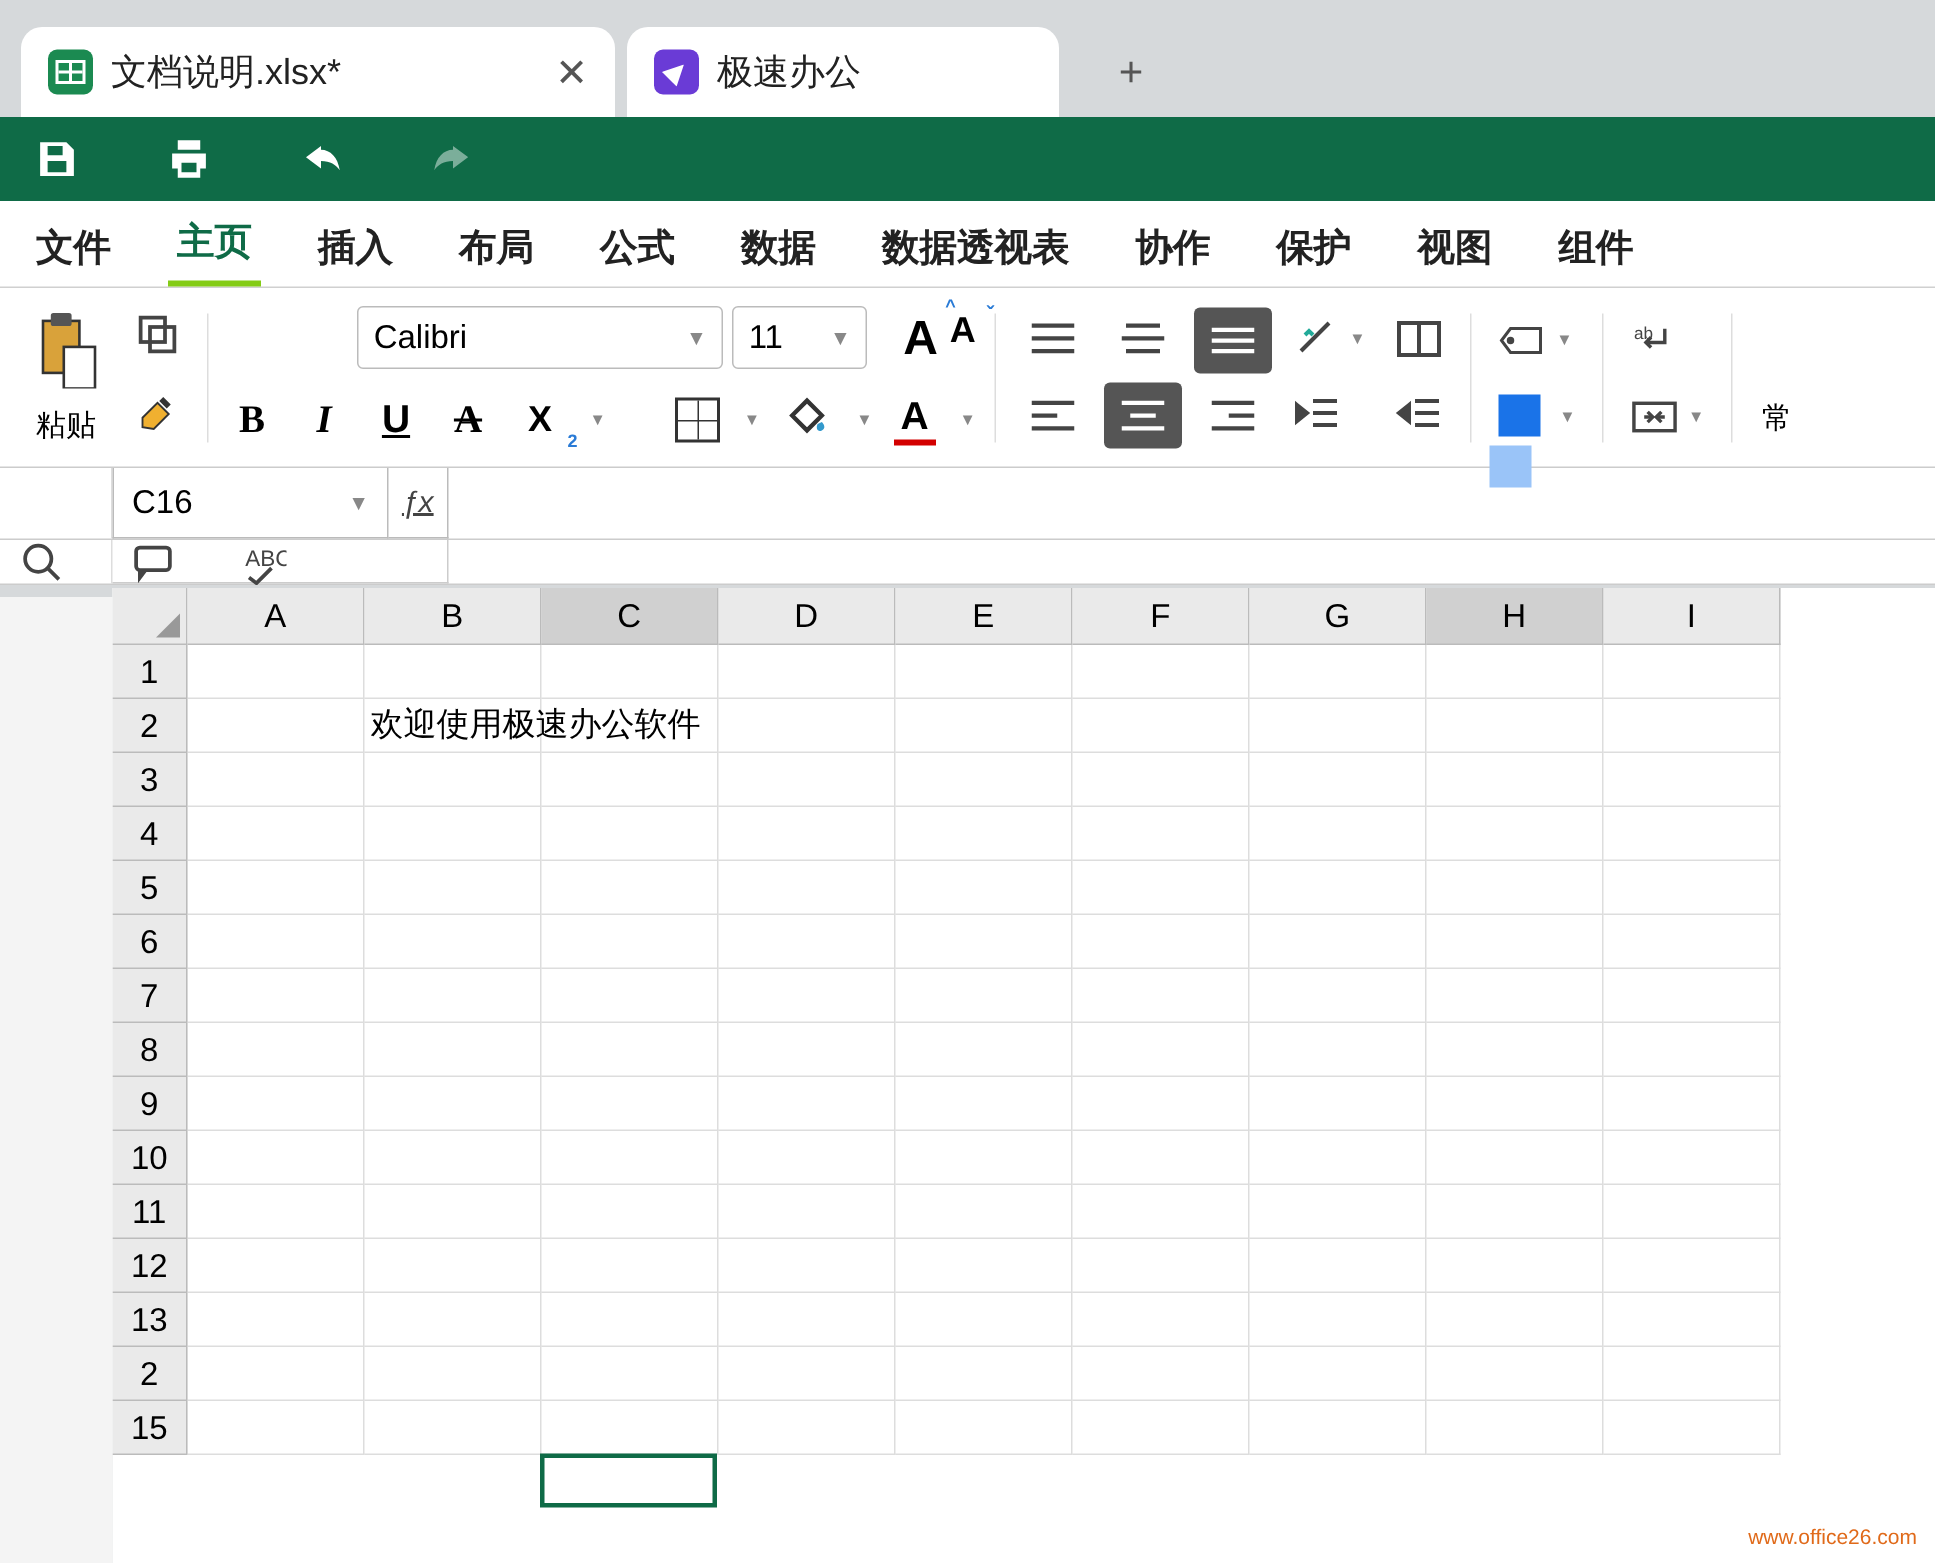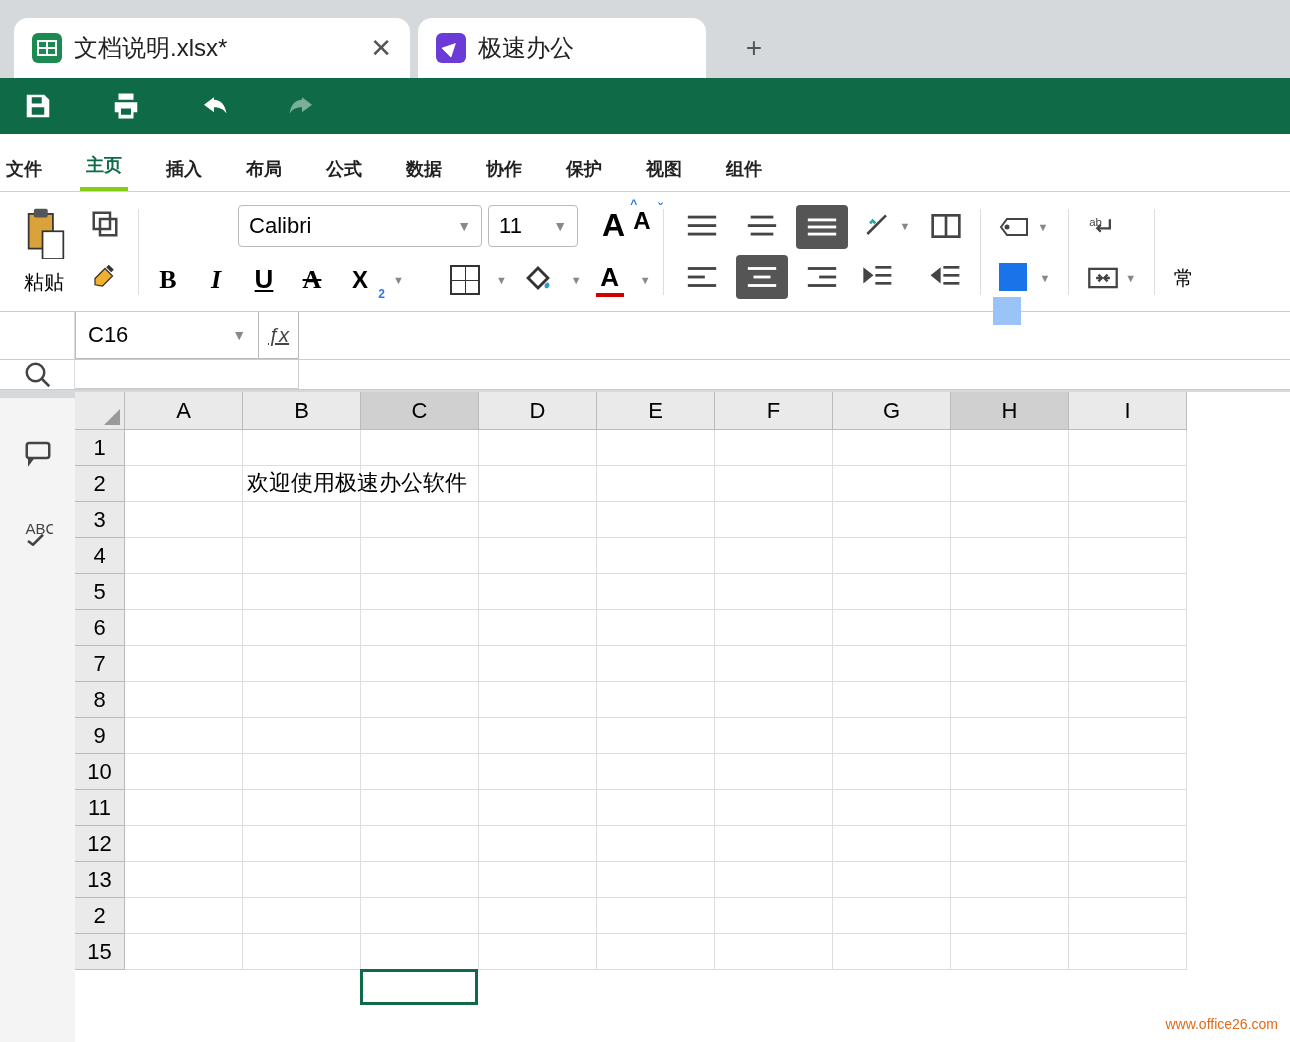--- a/index.html
+++ b/index.html
@@ -17,21 +17,21 @@
   .doc-icon::before { content:""; width:16px; height:12px; border:2px solid #fff; background: linear-gradient(#fff,#fff) center/100% 2px no-repeat, linear-gradient(#fff,#fff) center/2px 100% no-repeat;}
   .newtab { width:40px; height:40px; display:flex; align-items:center; justify-content:center; color:#555; font-size:28px; margin-left:20px; margin-bottom:10px;}
 
   
   .quickbar { height:56px; background:#0f6b47; display:flex; align-items:center; padding-left:20px; gap:52px;}
   .qbtn { width:36px; height:36px; display:flex; align-items:center; justify-content:center; color:#fff;}
   .qbtn.disabled { opacity:.45;}
   .qbtn svg { width:30px; height:30px; fill:#fff;}
 
   
-  .menubar { height:58px; background:#fff; border-bottom:1px solid #d0d0d0; display:flex; align-items:flex-end; gap:32px; font-size:18px; color:#222; font-weight:600;}
+  .menubar { height:58px; background:#fff; border-bottom:1px solid #d0d0d0; display:flex; align-items:flex-end; padding-left:18px; gap:32px; font-size:25px; color:#222; font-weight:600;}
   .menuitem { padding:8px 6px 10px;}
   .menuitem.active { border-bottom:4px solid #84cc16; color:#0f6b47;}
 
   
   .ribbon { height:120px; background:#fff; border-bottom:1px solid #ccc; display:flex; align-items:center; padding-left:16px; gap:8px;}
   .rgroup { height:100px; display:flex; flex-direction:column; justify-content:center; gap:4px; padding:0 8px;}
   .vsep { width:1px; height:86px; background:#ddd; margin:0 4px;}
   .paste-big svg{ width:44px; height:52px;}
   .paste-label{ font-size:20px; margin-top:2px;}
   .small-col { display:flex; flex-direction:column; gap:18px; align-items:center; padding:0 6px;}
@@ -152,20 +152,21 @@
   </div>
 </div>
 
 <div class="menubar">
   <div class="menuitem">文件</div>
   <div class="menuitem active">主页</div>
   <div class="menuitem">插入</div>
   <div class="menuitem">布局</div>
   <div class="menuitem">公式</div>
   <div class="menuitem">数据</div>
+  <div class="menuitem">数据透视表</div>
   <div class="menuitem">协作</div>
   <div class="menuitem">保护</div>
   <div class="menuitem">视图</div>
   <div class="menuitem">组件</div>
 </div>
 
 <div class="ribbon">
   <div class="rgroup">
     <div class="paste-big">
       <svg viewBox="0 0 24 30">
@@ -361,21 +362,21 @@
 </div>
 <div class="formula-second">
   <div class="left-pad"></div>
   <div class="namearea"></div>
 </div>
 
 <div class="sidebar-top"></div>
 <div class="sidebar">
   <div style="height:0"></div>
 </div>
-<div style="position:absolute; left:0; top:344px; width:75px; display:flex; flex-direction:column; align-items:center; gap:44px; padding-top:14px;">
+<div style="position:absolute; left:13px; top:344px; width:75px; display:flex; align-items:center; gap:44px; padding-top:14px;">
   <div class="side-icon">
       <svg viewBox="0 0 24 24">
         <circle cx="10" cy="10" r="7"></circle>
         <line x1="15" y1="15" x2="21" y2="21"></line>
       </svg>
     </div>
   <div class="side-icon">
       <svg viewBox="0 0 24 24">
         <rect x="3" y="4" width="18" height="12" rx="2"></rect>
         <path d="M8 16l-3 4v-4"></path>

